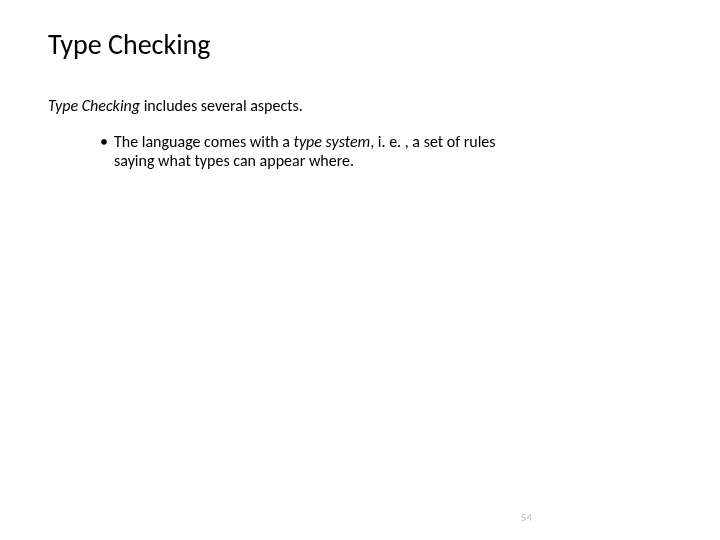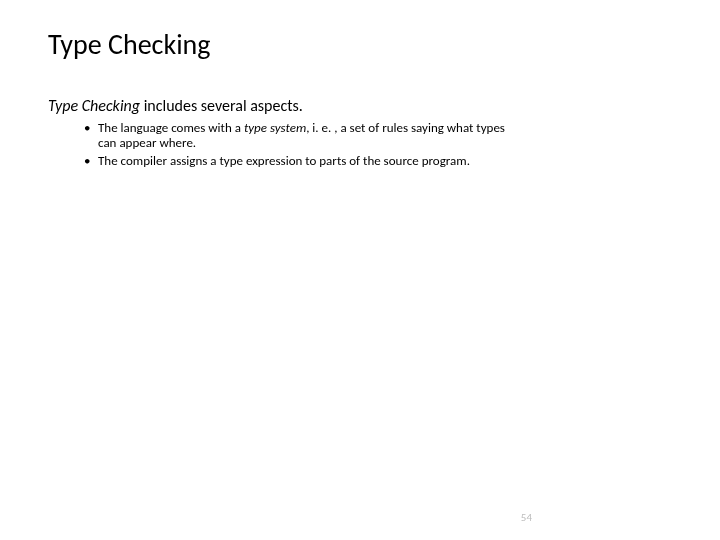--- a/index.html
+++ b/index.html
@@ -28,24 +28,24 @@
   .lead {
     font-size: 16px;
     font-weight: 400;
     margin: 0 0 4px 0;
     line-height: 1.25;
   }
   .lead .italic {
     font-style: italic;
   }
   .bullets {
-    margin: 0;
+    margin: 16px;
     padding: 0 8px 0 36px;
     list-style: none;
-    font-size: 13px;
+    font-size: 16px;
     line-height: 1.22;
   }
   .bullets li {
     position: relative;
     margin: 0 0 2px 0;
     padding-left: 14px;
   }
   .bullets li::before {
     content: "•";
     position: absolute;
@@ -69,20 +69,17 @@
   <h1 class="title">Type Checking</h1>
 
   <p class="lead">
     <span class="italic">Type Checking</span><span> includes several aspects.</span>
   </p>
 
   <ul class="bullets">
     <li>
       <span>The language comes with a </span><span class="italic">type system</span><span>, i. e. , a set of rules saying what types can appear where.</span>
     </li>
-    <li>
-      <span>The compiler assigns a type expression to parts of the source program.</span><span class="italic"></span><span></span>
-    </li>
   </ul>
 
   <div class="pageno">54</div>
 
 </div>
 
 </body></html>

